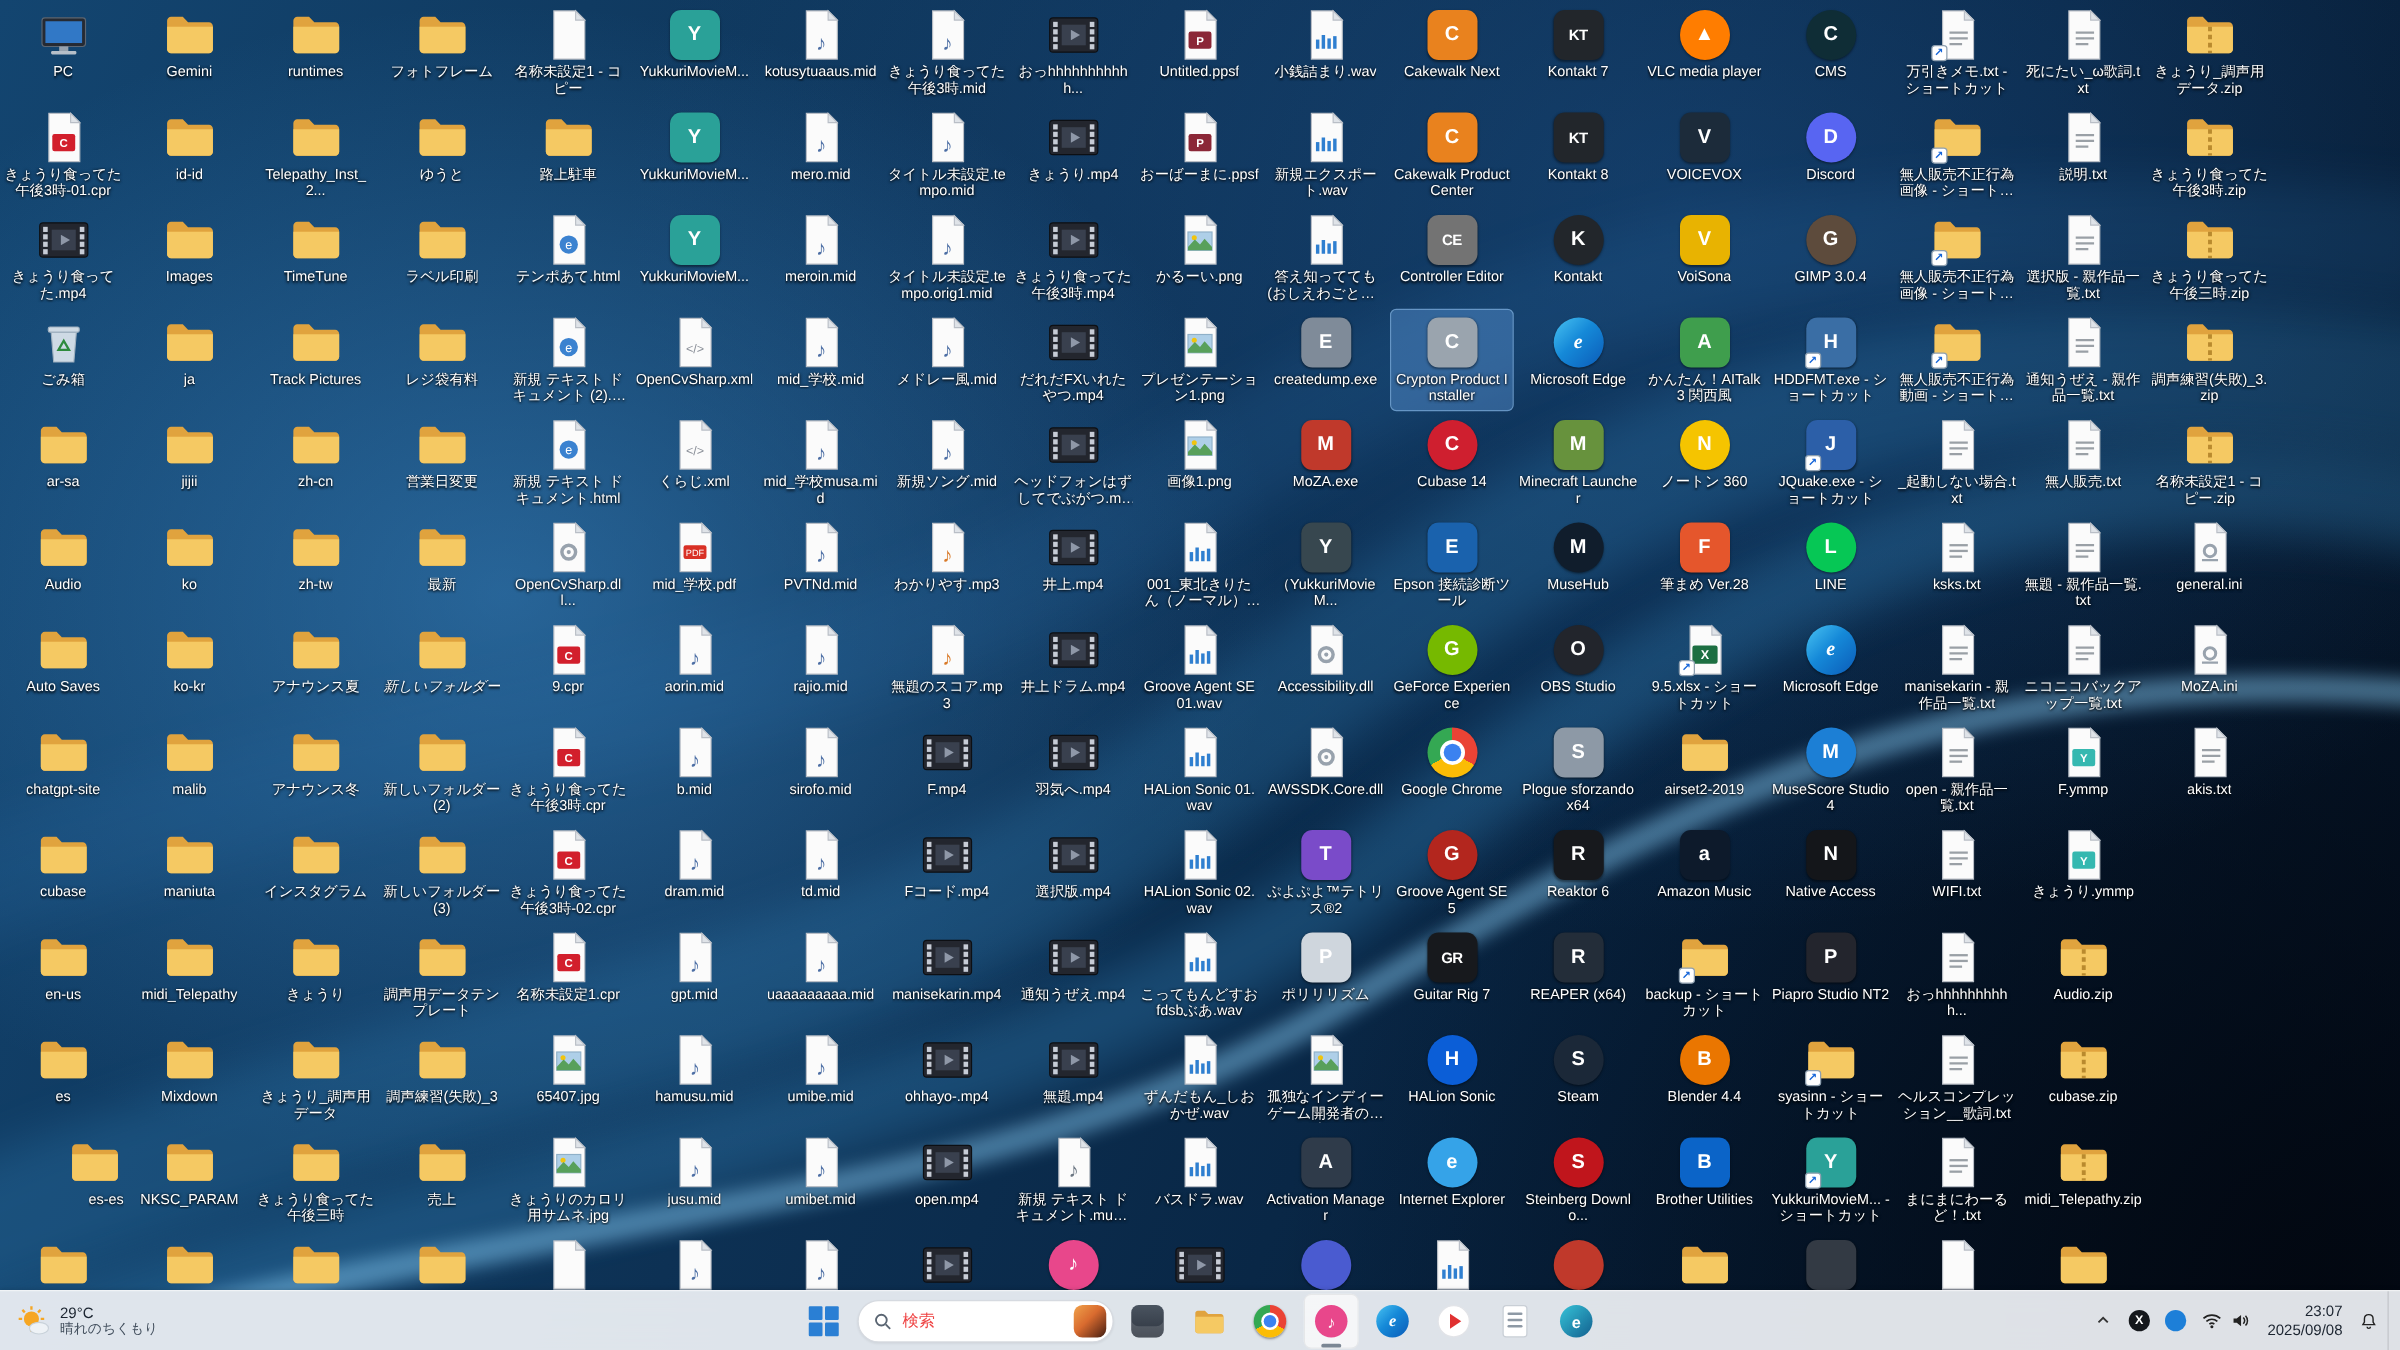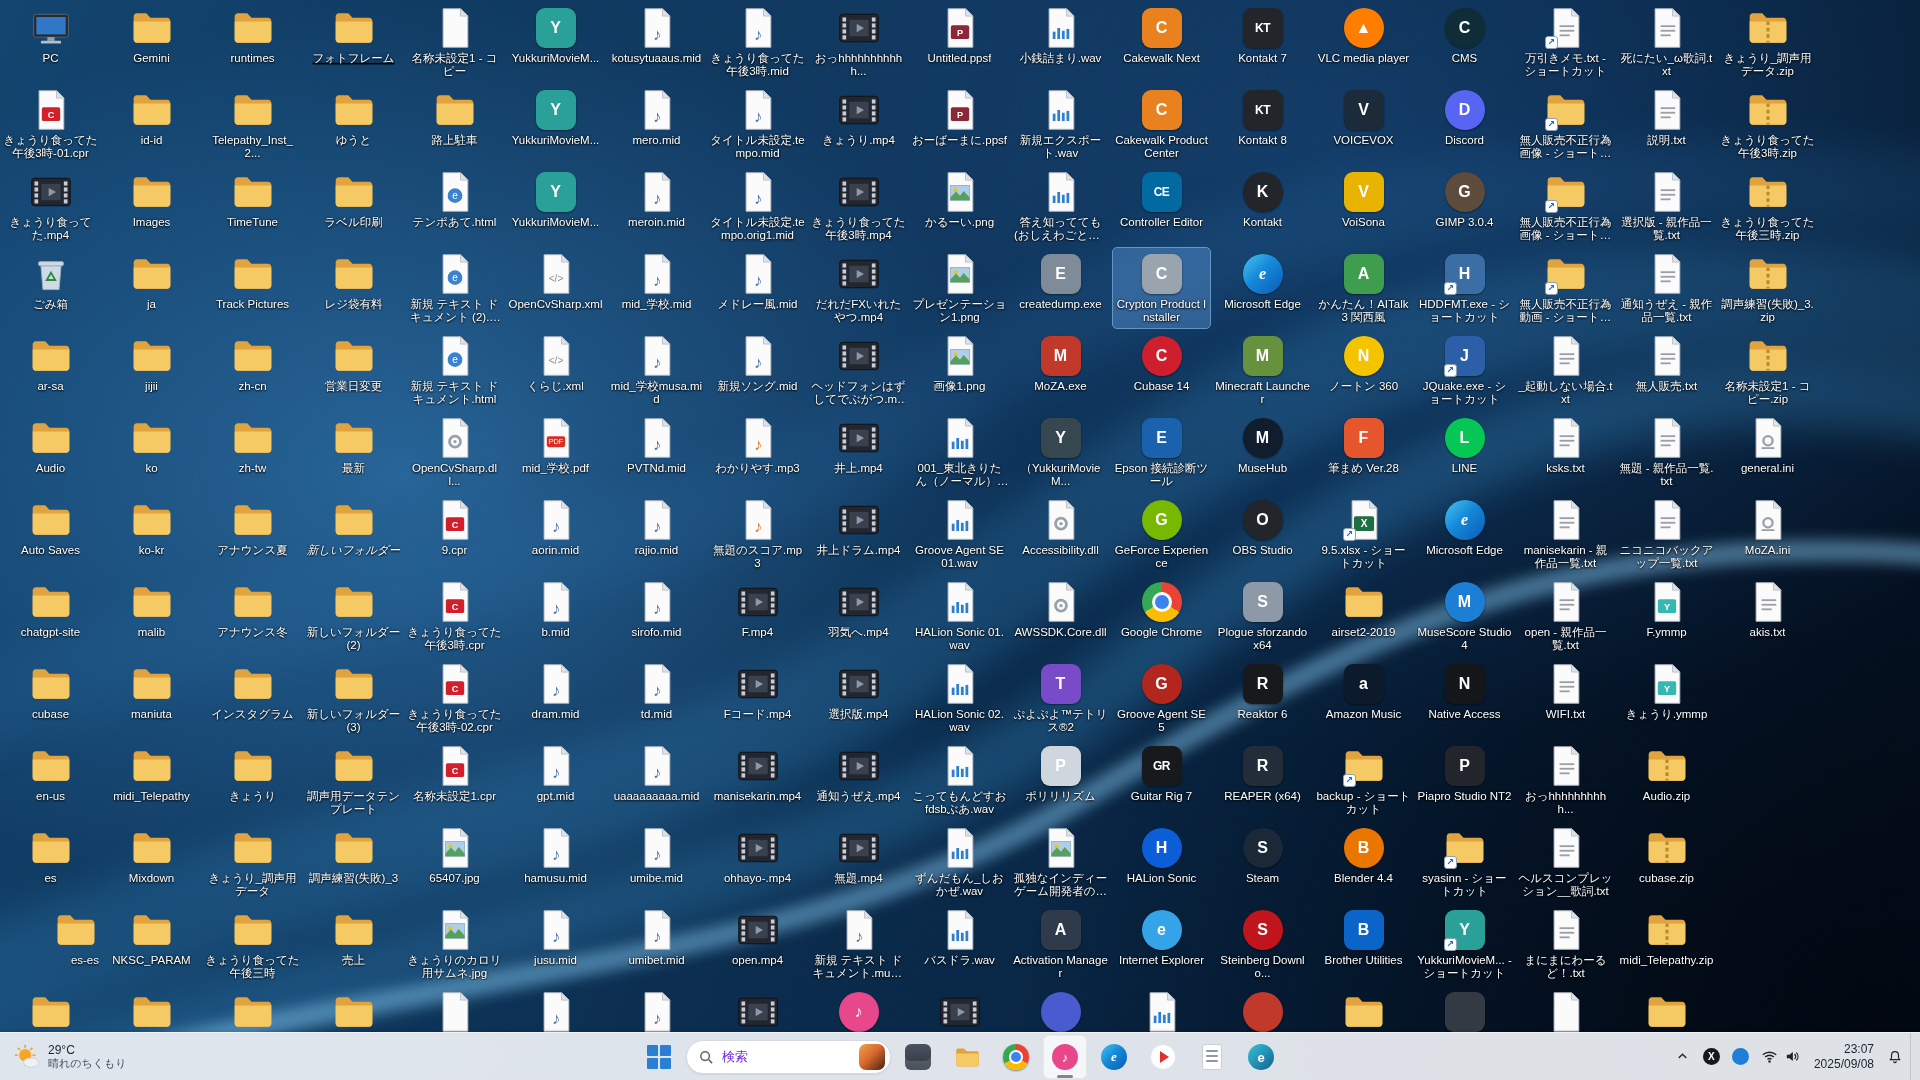--- a/index.html
+++ b/index.html
@@ -54,21 +54,21 @@
   .w-temp{font-size:12px;line-height:14px;color:#1b2430}
   .w-cond{font-size:11px;line-height:13px;color:#44505e}
   .tb-center{position:absolute;left:50%;top:0;height:48px;transform:translateX(-50%);
              display:flex;align-items:center;gap:5px}
   .tbbtn{width:44px;height:44px;border:none;background:transparent;border-radius:6px;
          display:flex;align-items:center;justify-content:center;cursor:pointer}
   .winlogo{display:grid;grid-template-columns:11px 11px;grid-template-rows:11px 11px;gap:2px}
   .winlogo i{background:#2a7fd4;border-radius:1px}
   .searchbox{width:205px;height:34px;background:#fff;border:1px solid #d6dae0;border-radius:17px;
              display:flex;align-items:center;gap:8px;padding:0 5px 0 12px;box-shadow:0 1px 2px rgba(0,0,0,.07);cursor:text}
-  .search-text{flex:1;font-size:13px;color:#6d28d9}
+  .search-text{flex:1;font-size:13px;color:#ef4444}
   .search-img{width:26px;height:26px;border-radius:7px;flex:0 0 auto;
               background:linear-gradient(135deg,#f0a24b 0%,#d96b2f 45%,#7c3a1d 80%,#3c1d10 100%)}
   .tbapp{width:44px;height:44px;position:relative;border:none;background:transparent;border-radius:6px;
          display:flex;align-items:center;justify-content:center;cursor:pointer}
   .tbapp.active{background:rgba(255,255,255,.7);box-shadow:inset 0 0 0 1px rgba(0,0,0,.06)}
   .tbapp.active::after{content:"";position:absolute;bottom:1px;left:50%;transform:translateX(-50%);
                        width:16px;height:3px;border-radius:2px;background:#7b8794}
   .tbi svg{width:27px;height:27px;display:block}
   .tbi-dark{width:26px;height:26px;border-radius:6px;background:linear-gradient(180deg,#4a5460 0%,#2e3540 100%);
             box-shadow:inset 0 -9px 0 rgba(255,255,255,.14)}
@@ -131,21 +131,21 @@
       </div>
       <div class="dicon" style="left: 204px; top: 2px;">
         <div class="ic-wrap">
           <svg class="svgic" viewBox="0 0 48 48">
             <path d="M4 11.5C4 9.6 5.6 8 7.5 8h10.2l4.6 4.8H40.5c1.9 0 3.5 1.6 3.5 3.5V36.5c0 1.9-1.6 3.5-3.5 3.5h-33C5.6 40 4 38.4 4 36.5z" fill="#e0a33e"></path>
             <path d="M4 16.8h40V36.5c0 1.9-1.6 3.5-3.5 3.5h-33C5.6 40 4 38.4 4 36.5z" fill="#f5c963"></path>
           </svg>
         </div>
         <div class="dlabel">runtimes</div>
       </div>
-      <div class="dicon" style="left: 305px; top: 2px; text-decoration: underline;">
+      <div class="dicon" style="left: 305px; top: 2px;">
         <div class="ic-wrap">
           <svg class="svgic" viewBox="0 0 48 48">
             <path d="M4 11.5C4 9.6 5.6 8 7.5 8h10.2l4.6 4.8H40.5c1.9 0 3.5 1.6 3.5 3.5V36.5c0 1.9-1.6 3.5-3.5 3.5h-33C5.6 40 4 38.4 4 36.5z" fill="#e0a33e"></path>
             <path d="M4 16.8h40V36.5c0 1.9-1.6 3.5-3.5 3.5h-33C5.6 40 4 38.4 4 36.5z" fill="#f5c963"></path>
           </svg>
         </div>
         <div class="dlabel">フォトフレーム</div>
       </div>
       <div class="dicon" style="left: 406px; top: 2px;">
         <div class="ic-wrap">
@@ -594,21 +594,21 @@
               <rect x="20" y="24" width="3" height="12"></rect>
               <rect x="25" y="27" width="3" height="9"></rect>
               <rect x="30" y="25" width="3" height="11"></rect>
             </g>
           </svg>
         </div>
         <div class="dlabel">答え知ってても(おしえわごとし).wav</div>
       </div>
       <div class="dicon" style="left: 1113px; top: 166px;">
         <div class="ic-wrap">
-          <div class="appic g2" style="background:#0369a1">CE</div>
+          <div class="appic g2" style="background:#737373">CE</div>
         </div>
         <div class="dlabel">Controller Editor</div>
       </div>
       <div class="dicon" style="left: 1214px; top: 166px;">
         <div class="ic-wrap">
           <div class="appic circ" style="background:#22262b">K</div>
         </div>
         <div class="dlabel">Kontakt</div>
       </div>
       <div class="dicon" style="left: 1315px; top: 166px;">

